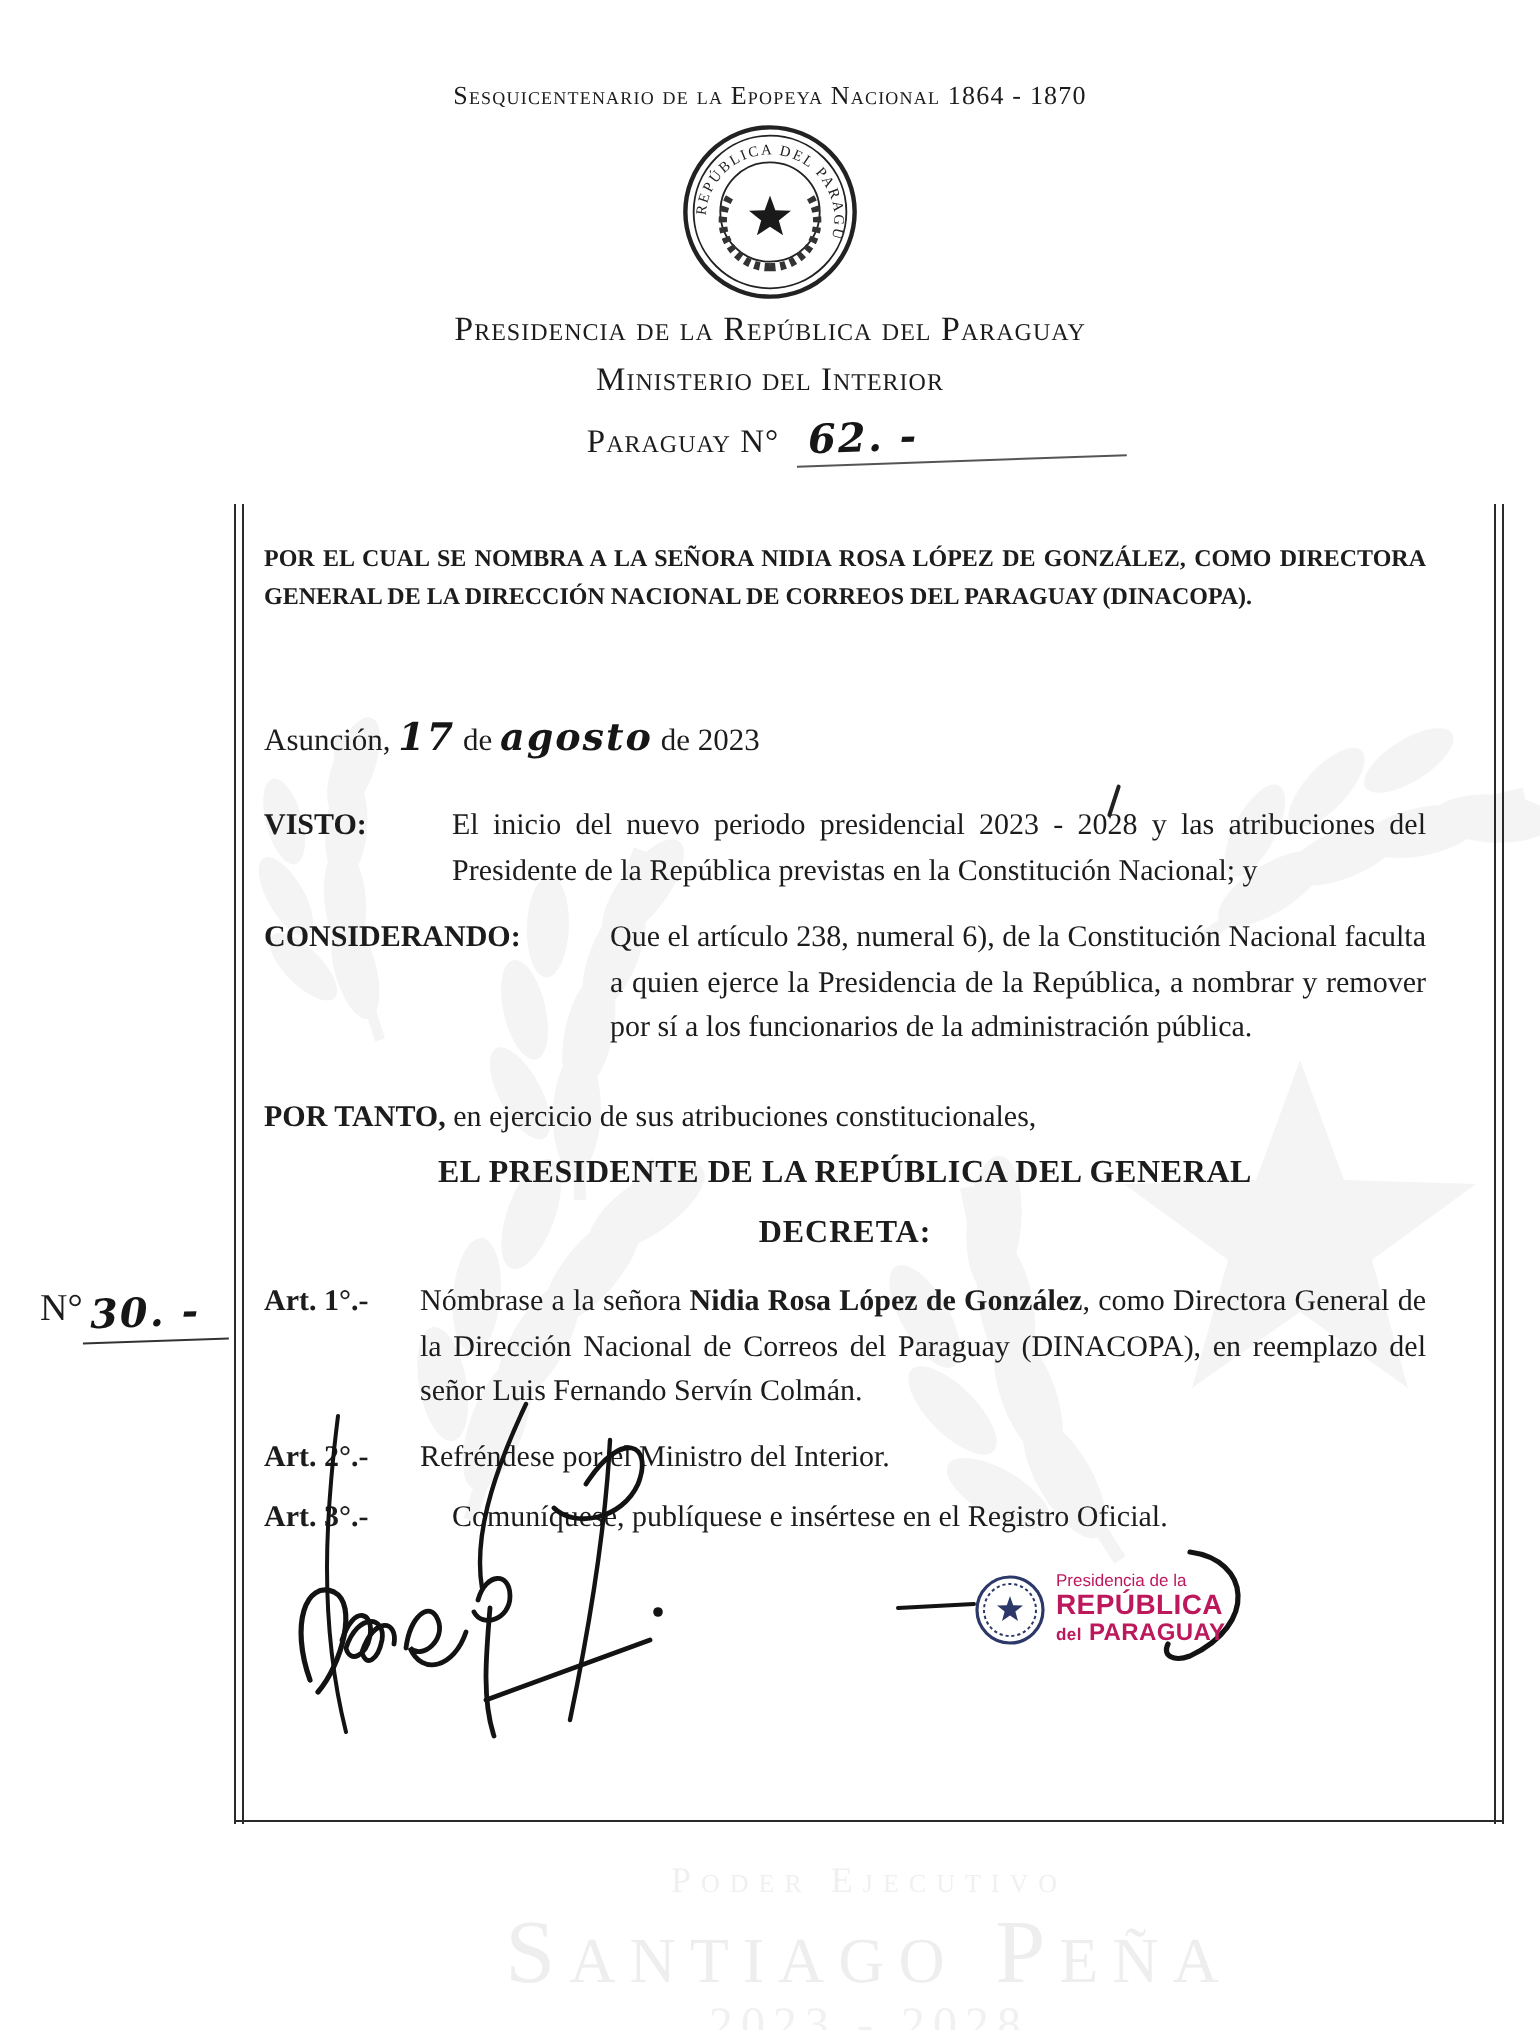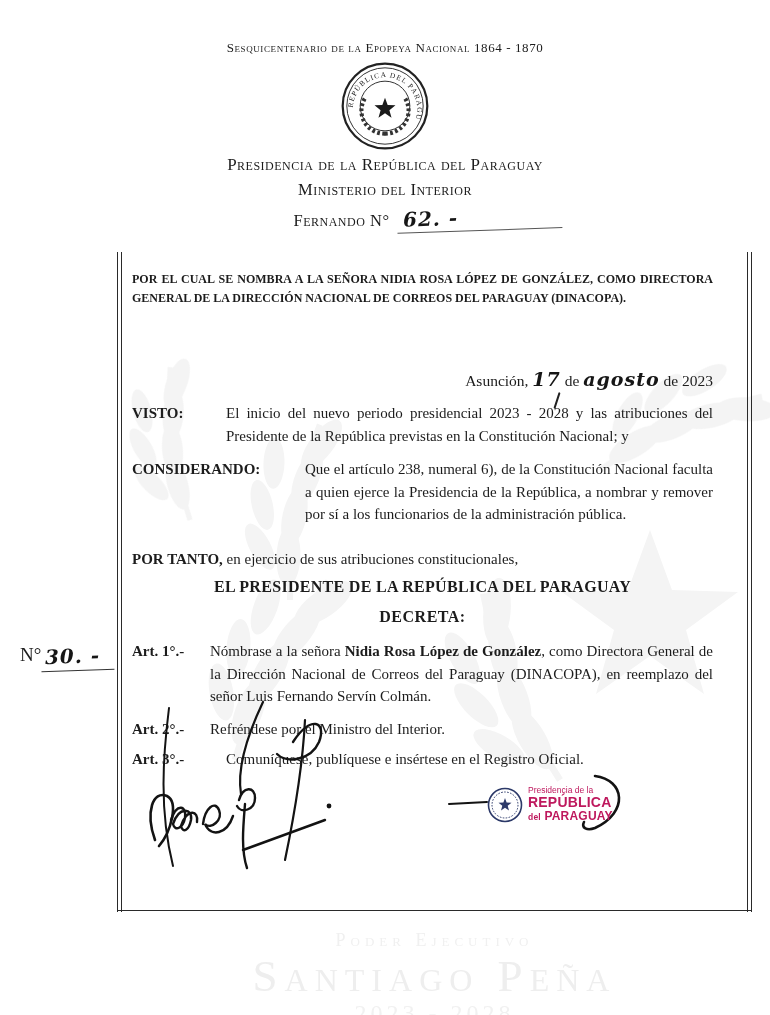--- a/index.html
+++ b/index.html
@@ -29,21 +29,21 @@
   .decree-num { width:165px; border-bottom:1.5px solid #555; margin-left:8px;
                 padding:0 0 1px 6px; font-size:20px; transform:rotate(-2deg); }
   
   .vline { top:252px; height:660px; width:5px;
            border-left:1.5px solid #2a2a2a; border-right:1.5px solid #2a2a2a; }
   .vline.left { left:117px; } .vline.right { left:747px; }
   .hline-bottom { top:910px; left:117px; width:635px; border-top:1.6px solid #2a2a2a; }
   
   .content { left:132px; width:581px; }
   .doc-title { top:270px; font-size:12px; line-height:1.55; }
-  .dateline { top:368px; text-align:right; font-size:15.5px; }
+  .dateline { top:358px; text-align:left; font-size:15.5px; }
   .dateline .hand { font-size:19px; }
   .block { display:flex; font-size:15px; line-height:1.5; }
   .block .lbl { flex:0 0 78px; }
   .block.wide .lbl { flex:0 0 173px; }
   .block .txt { flex:1; }
   .visto { top:402px;gap:16px; }
   .consid { top:458px; }
   .portanto { top:551px; font-size:15px; }
   .pres { top:578px; font-size:16px; letter-spacing:.3px; }
   .decreta { top:608px; font-size:16px; letter-spacing:.5px; }
@@ -115,21 +115,21 @@
     </text>
     <path d="M50,80 A25,25 0 0 1 28,42" fill="none" stroke="#333" stroke-width="4.5" stroke-dasharray="3 2.6"></path>
     <path d="M50,80 A25,25 0 0 0 72,42" fill="none" stroke="#333" stroke-width="4.5" stroke-dasharray="3 2.6"></path>
     <polygon fill="#1a1a1a" points="50,41 52.9,49 61.4,49.3 54.8,54.6 57.1,62.7 50,58 42.9,62.7 45.2,54.6 38.6,49.3 47.1,49"></polygon>
   </svg>
 
   <div class="abs inst2 center sc">Ministerio del Interior</div>
   <div class="abs inst1 center sc">Presidencia de la República del Paraguay</div>
 
   <div class="abs decree-row">
-    <span class="decree-label sc">Fernando N°</span>
+    <span class="decree-label sc">Paraguay N°</span>
     <span class="decree-num hand">62. -</span>
   </div>
 
   <div class="abs vline left"></div>
   <div class="abs vline right"></div>
   <div class="abs hline-bottom"></div>
 
   <div class="abs margin-note">
     <span class="no">N°</span>
     <span class="num hand">30. -</span>
@@ -154,21 +154,21 @@
   <div class="abs content block wide consid">
     <span class="lbl b">CONSIDERANDO:</span>
     <span class="txt just">Que el artículo 238, numeral 6), de la Constitución Nacional faculta a quien ejerce la Presidencia de la República, a nombrar y remover por sí a los funcionarios de la administración pública.</span>
   </div>
 
   <div class="abs content portanto">
     <span class="b">POR TANTO,</span>
     <span> en ejercicio de sus atribuciones constitucionales,</span>
   </div>
 
-  <div class="abs content pres center b">EL PRESIDENTE DE LA REPÚBLICA DEL PARAGUAY</div>
+  <div class="abs content pres center b">EL PRESIDENTE DE LA REPÚBLICA DEL GENERAL</div>
   <div class="abs content decreta center b">DECRETA:</div>
 
   <div class="abs content block art1">
     <span class="lbl b">Art. 1°.-</span>
     <span class="txt just"><span>Nómbrase a la señora </span><span class="b">Nidia Rosa López de González</span><span>, como Directora General de la Dirección Nacional de Correos del Paraguay (DINACOPA), en reemplazo del señor Luis Fernando Servín Colmán.</span></span>
   </div>
 
   <div class="abs content block art2">
     <span class="lbl b">Art. 2°.-</span>
     <span class="txt">Refréndese por el Ministro del Interior.</span>

